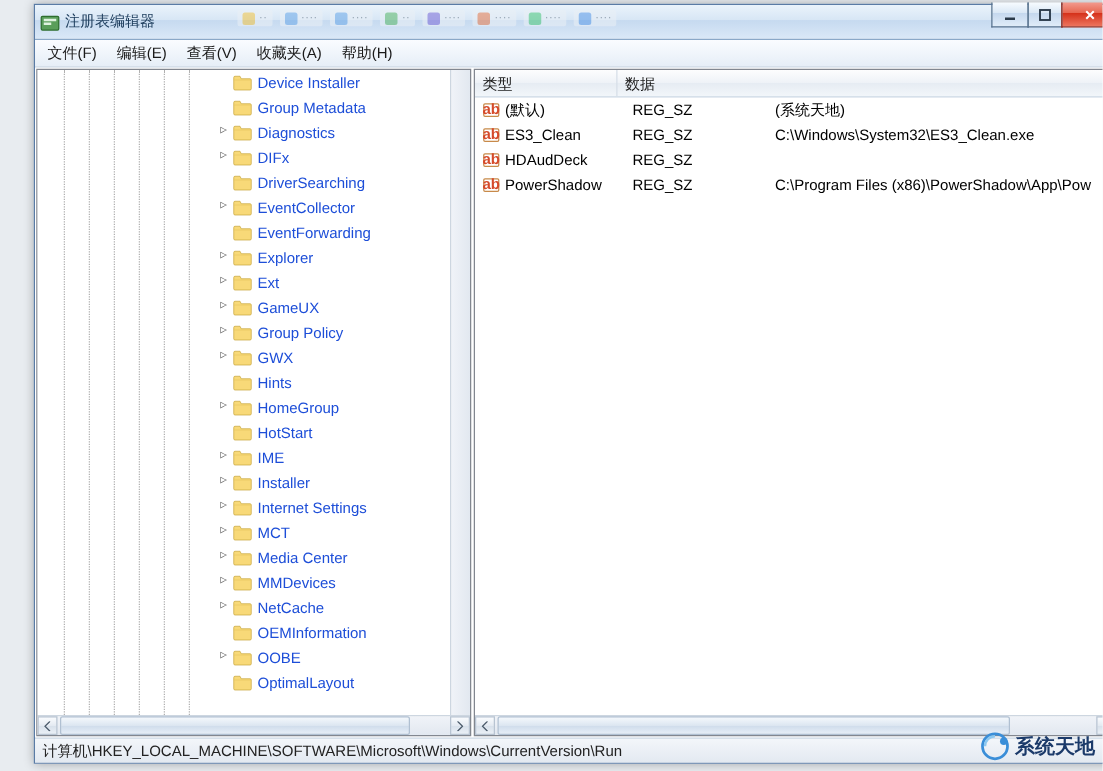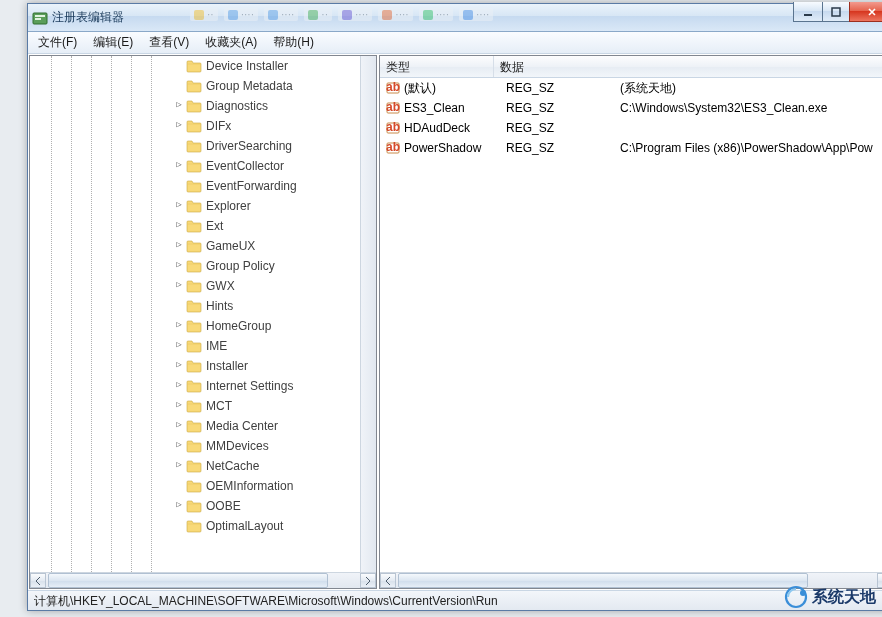--- a/index.html
+++ b/index.html
@@ -25,21 +25,21 @@
 .pane { border: 1px solid #828790; background: #fff; position: relative; display: flex; flex-direction: column; }
 .left { width: 348px; margin: 1px 2px 1px 1px; }
 .right { flex: 1; margin: 1px 1px 1px 0; }
 .treewrap, .listwrap { flex: 1; overflow: hidden; position: relative; }
 .tree { position: absolute; left: 0; top: 0; right: 16px; bottom: 16px; overflow: hidden; background: #fff; }
 .tree-inner { padding-left: 12px; }
 .vline { position: absolute; top: 0; bottom: 0; width: 0; border-left: 1px dotted #b0b0b0; }
 .treeitem { display: flex; align-items: center; height: 20px; position: relative; padding-left: 130px; }
 .treeitem .elbow { width: 14px; display: flex; align-items: center; justify-content: center; }
 .treeitem .folder { width: 16px; height: 14px; margin-right: 4px; }
-.treeitem .lbl { white-space: nowrap; color: #404040; }
+.treeitem .lbl { white-space: nowrap; color: #1d4ed8; }
 .exp { width: 9px; height: 9px; border: 1px solid #8a9aad; background: #fff; font-size: 9px; line-height: 7px; text-align: center; color: #3a5a7a; font-family: monospace; }
 
 .listheader { height: 22px; background: linear-gradient(#fdfdfe,#eef2f7 50%,#e6ecf3 51%,#f2f6fa); border-bottom: 1px solid #c9d6e4; display: flex; }
 .listheader div { padding: 3px 6px; border-right: 1px solid #d6dee8; color: #1a1a1a; }
 .col-name { width: 120px; } .col-type { width: 114px; } .col-data { flex: 1; }
 .listrow { display: flex; height: 20px; align-items: center; }
 .listrow .c { padding: 0 6px; display: flex; align-items: center; white-space: nowrap; overflow: hidden; }
 .listrow .c1 { width: 120px; } .listrow .c2 { width: 114px; } .listrow .c3 { flex: 1; }
 .valicon { width: 14px; height: 14px; margin-right: 4px; flex-shrink: 0; }
 
@@ -240,20 +240,28 @@
                 <div class="elbow">
                   <div class="exp" style="border: none; width: 11px; height: 11px; font-size: 9px; color: rgb(106, 106, 106);">▷</div>
                 </div>
                 <svg class="folder" viewBox="0 0 16 14">
                   <path d="M1 3 L1 12 Q1 13 2 13 L14 13 Q15 13 15 12 L15 5 Q15 4 14 4 L7 4 L6 2 L2 2 Q1 2 1 3" fill="#f8d978" stroke="#caa842" stroke-width=".6"></path>
                   <path d="M1 5 L15 5" stroke="#e8c862" stroke-width=".6"></path>
                 </svg>
                 <span class="lbl">HomeGroup</span>
               </div>
               <div class="treeitem">
+                <div class="elbow"></div>
+                <svg class="folder" viewBox="0 0 16 14">
+                  <path d="M1 3 L1 12 Q1 13 2 13 L14 13 Q15 13 15 12 L15 5 Q15 4 14 4 L7 4 L6 2 L2 2 Q1 2 1 3" fill="#f8d978" stroke="#caa842" stroke-width=".6"></path>
+                  <path d="M1 5 L15 5" stroke="#e8c862" stroke-width=".6"></path>
+                </svg>
+                <span class="lbl">HotStart</span>
+              </div>
+              <div class="treeitem">
                 <div class="elbow">
                   <div class="exp" style="border: none; width: 11px; height: 11px; font-size: 9px; color: rgb(106, 106, 106);">▷</div>
                 </div>
                 <svg class="folder" viewBox="0 0 16 14">
                   <path d="M1 3 L1 12 Q1 13 2 13 L14 13 Q15 13 15 12 L15 5 Q15 4 14 4 L7 4 L6 2 L2 2 Q1 2 1 3" fill="#f8d978" stroke="#caa842" stroke-width=".6"></path>
                   <path d="M1 5 L15 5" stroke="#e8c862" stroke-width=".6"></path>
                 </svg>
                 <span class="lbl">IME</span>
               </div>
               <div class="treeitem">

